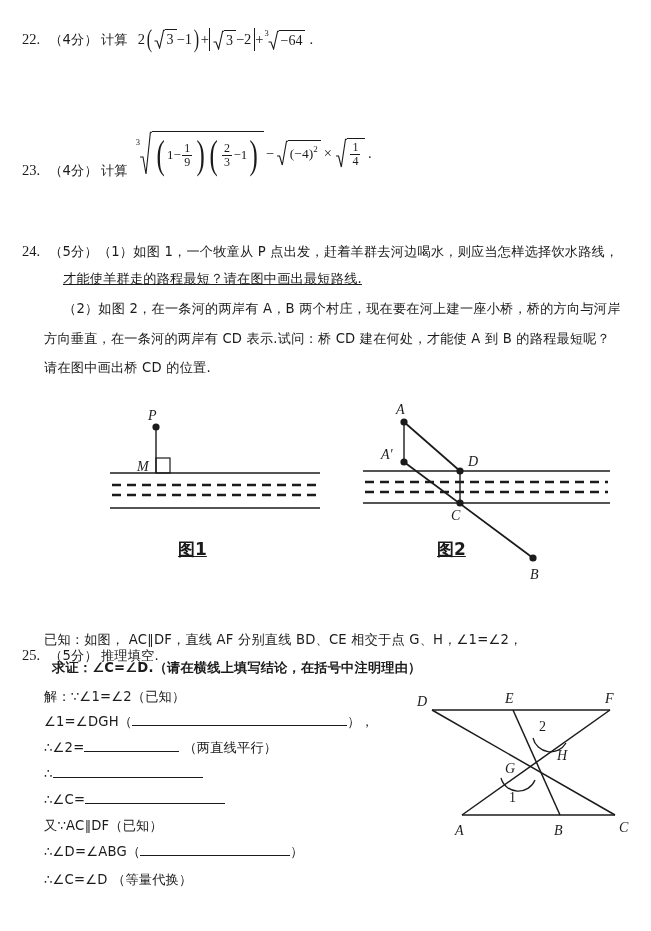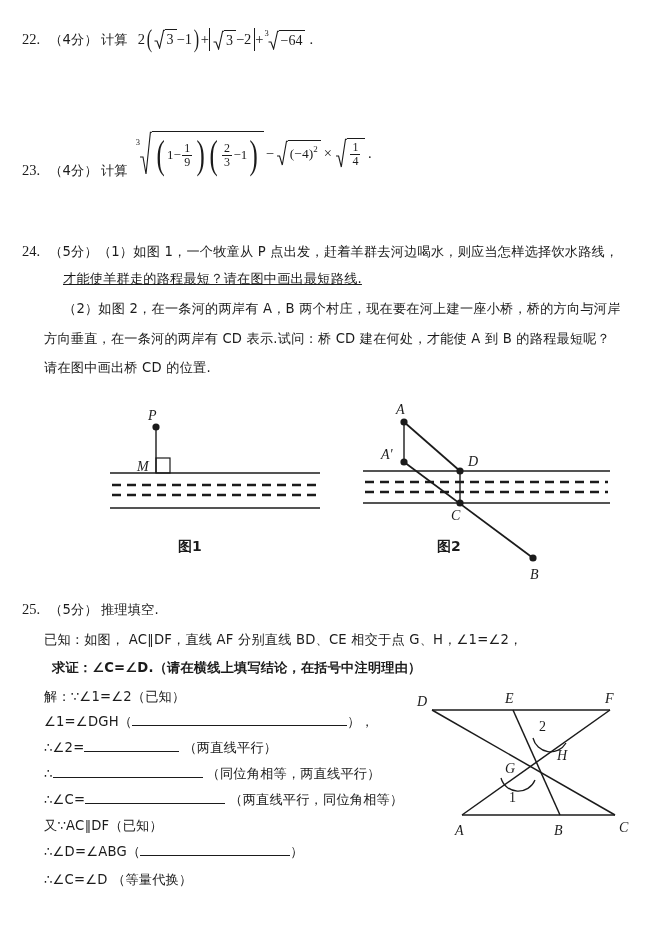--- a/index.html
+++ b/index.html
@@ -113,22 +113,23 @@
     top: -5px;
   }
   .blanks {
     display: inline-block;
     border-bottom: 1.1px solid #1b1b1b;
     height: 13px;
   }
   .bold { font-weight: bold; margin-left: 8px; }
   .fig-label {
     font-family: "DejaVu Sans", sans-serif;
-    font-size: 14px;
+    font-size: 17px;
     font-weight: bold;
+    text-decoration: underline;
   }
   svg text {
     font-family: "Liberation Serif", serif;
     font-style: italic;
     font-size: 14px;
     fill: #1b1b1b;
   }
   svg text.plain {
     font-style: normal;
     font-family: "Liberation Serif", serif;
@@ -318,21 +319,21 @@
       <text x="96" y="130">C</text>
       <text x="175" y="189">B</text>
     </svg>
   </div>
   <div class="blk fig-label" style="left:437px; top:538px;">图2</div>
 
   <div class="blk" style="left:22px; top:601px;">
     <div class="row">
       <span class="qnum">25.</span>
       <span class="cn" style="margin-left:9px;">（5分）</span>
-      <span class="cn" style="margin-left:3px;">推理填空.</span>
+      <span class="cn" style="margin-left:3px;margin-top:46px;">推理填空.</span>
     </div>
   </div>
   <div class="blk cn" style="left:44px; top:631px;">已知：如图， AC∥DF，直线 AF 分别直线 BD、CE 相交于点 G、H，∠1=∠2，</div>
   <div class="blk cn bold" style="left:44px; top:659px;">求证：∠C=∠D.（请在横线上填写结论，在括号中注明理由）</div>
 
   <div class="blk" style="left:44px; top:687px;">
     <span class="cn">解：∵∠1=∠2（已知）</span>
   </div>
 
   <div class="blk row" style="left:44px; top:712px;">
@@ -343,27 +344,25 @@
 
   <div class="blk row" style="left:44px; top:738px;">
     <span class="cn">∴∠2=</span>
     <span class="blanks" style="width:95px;"></span>
     <span class="cn" style="margin-left:4px;">（两直线平行）</span>
   </div>
 
   <div class="blk row" style="left:44px; top:764px;">
     <span class="cn">∴</span>
     <span class="blanks" style="width:150px;"></span>
-    <span class="cn" style="margin-left:4px;">（同位角相等，两直线平行）</span>
   </div>
 
   <div class="blk row" style="left:44px; top:790px;">
     <span class="cn">∴∠C=</span>
     <span class="blanks" style="width:140px;"></span>
-    <span class="cn" style="margin-left:4px;">（两直线平行，同位角相等）</span>
   </div>
 
   <div class="blk" style="left:44px; top:816px;">
     <span class="cn">又∵AC∥DF（已知）</span>
   </div>
 
   <div class="blk row" style="left:44px; top:842px;">
     <span class="cn">∴∠D=∠ABG（</span>
     <span class="blanks" style="width:150px;"></span>
     <span class="cn">）</span>

